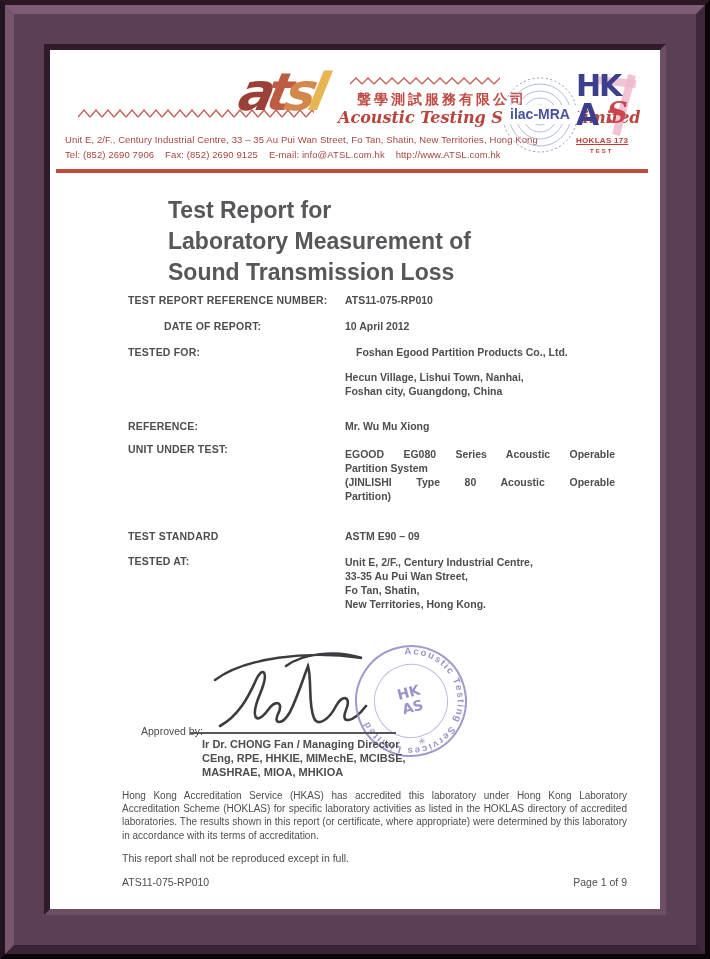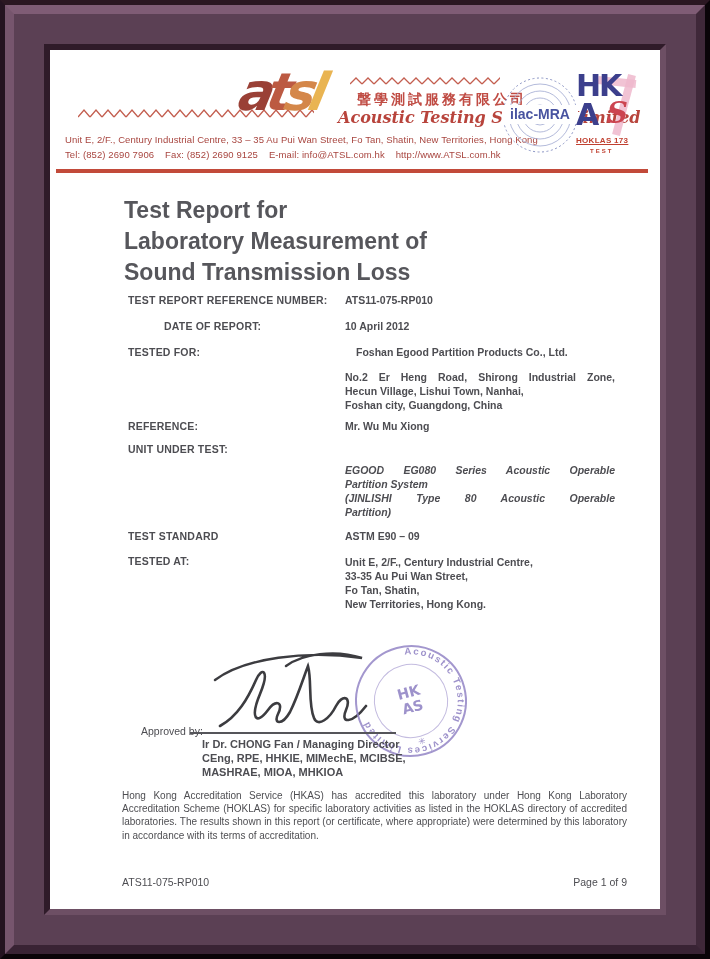--- a/index.html
+++ b/index.html
@@ -23,21 +23,21 @@
   .red-rule{background:#c24a3a;height:3.5px;}
   
   .hkas-letter{position:absolute;font-family:"DejaVu Sans",sans-serif;font-weight:bold;
     font-size:30px;line-height:28px;color:#3c3f8c;z-index:1;}
   .hkas-s{position:absolute;font-family:"DejaVu Serif",serif;font-style:italic;font-weight:bold;
     font-size:29px;line-height:28px;color:#cc4450;z-index:2;}
   .hkas-bar{position:absolute;background:#eeb9cc;opacity:.85;z-index:0;}
   .hoklas{position:absolute;font-size:8px;font-weight:bold;color:#c04030;letter-spacing:.3px;text-decoration:underline;}
   .hoklas-test{position:absolute;font-size:6px;font-weight:bold;color:#c04030;letter-spacing:2px;}
   
-  .title-line{font-size:23px;font-weight:bold;color:#56565b;line-height:31px;}
+  .title-line{font-size:23px;font-weight:bold;color:#56565b;line-height:31px;margin-left:44px;}
   .lbl{font-size:10.5px;font-weight:bold;color:#4d4d52;letter-spacing:.2px;}
   .val{font-size:10.5px;font-weight:bold;color:#4d4d52;}
   .vline{font-size:10.5px;font-weight:bold;color:#4d4d52;line-height:14px;width:270px;}
   .stretch{text-align:justify;text-align-last:justify;}
   .plain{font-size:10.5px;color:#4d4d52;}
   .footer-para{font-size:10px;color:#4e4e52;line-height:13.2px;text-align:justify;width:505px;}
   .sig-name{font-size:11px;font-weight:bold;color:#4d4d52;line-height:14px;}
 </style>
 </head>
 <body>
@@ -108,30 +108,29 @@
       <div class="abs lbl" style="left:78px;top:244px;">TEST REPORT REFERENCE NUMBER:</div>
       <div class="abs val" style="left:295px;top:244px;">ATS11-075-RP010</div>
 
       <div class="abs lbl" style="left:78px;top:270px;padding-left:36px;">DATE OF REPORT:</div>
       <div class="abs val" style="left:295px;top:270px;">10 April 2012</div>
 
       <div class="abs lbl" style="left:78px;top:296px;">TESTED FOR:</div>
       <div class="abs val" style="left:278px;top:296px;margin-left:28px;">Foshan Egood Partition Products Co., Ltd.</div>
 
       <div class="abs" style="left:295px;top:320px;">
-        <div class="vline stretch">No.2 Er Heng Road, Shirong Industrial Zone,</div>
         <div class="vline">Hecun Village, Lishui Town, Nanhai,</div>
         <div class="vline">Foshan city, Guangdong, China</div>
       </div>
 
       <div class="abs lbl" style="left:78px;top:370px;">REFERENCE:</div>
       <div class="abs val" style="left:295px;top:370px;">Mr. Wu Mu Xiong</div>
 
       <div class="abs lbl" style="left:78px;top:393px;">UNIT UNDER TEST:</div>
-      <div class="abs" style="left:295px;top:413px;font-style:italic;">
+      <div class="abs" style="left:295px;top:397px;">
         <div class="vline stretch">EGOOD EG080 Series Acoustic Operable</div>
         <div class="vline">Partition System</div>
         <div class="vline stretch">(JINLISHI Type 80 Acoustic Operable</div>
         <div class="vline">Partition)</div>
       </div>
 
       <div class="abs lbl" style="left:78px;top:480px;">TEST STANDARD</div>
       <div class="abs val" style="left:295px;top:480px;">ASTM E90 – 09</div>
 
       <div class="abs lbl" style="left:78px;top:505px;">TESTED AT:</div>
@@ -167,20 +166,21 @@
       <div class="abs" style="left:140px;top:682px;width:206px;height:2px;background:#55555a;"></div>
 
       <div class="abs" style="left:152px;top:687px;">
         <div class="sig-name">Ir Dr. CHONG Fan / Managing Director</div>
         <div class="sig-name">CEng, RPE, HHKIE, MIMechE, MCIBSE,</div>
         <div class="sig-name">MASHRAE, MIOA, MHKIOA</div>
       </div>
 
       <div class="abs footer-para" style="left:72px;top:739px;">Hong Kong Accreditation Service (HKAS) has accredited this laboratory under Hong Kong Laboratory Accreditation Scheme (HOKLAS) for specific laboratory activities as listed in the HOKLAS directory of accredited laboratories. The results shown in this report (or certificate, where appropriate) were determined by this laboratory in accordance with its terms of accreditation.</div>
 
+      <div class="abs plain" style="left:72px;top:802px;">This report shall not be reproduced except in full.</div>
 
       <div class="abs" style="left:72px;top:826px;width:505px;display:flex;justify-content:space-between;">
         <span class="plain">ATS11-075-RP010</span>
         <span class="plain">Page 1 of 9</span>
       </div>
 
     </div>
    </div>
   </div>
  </div>

